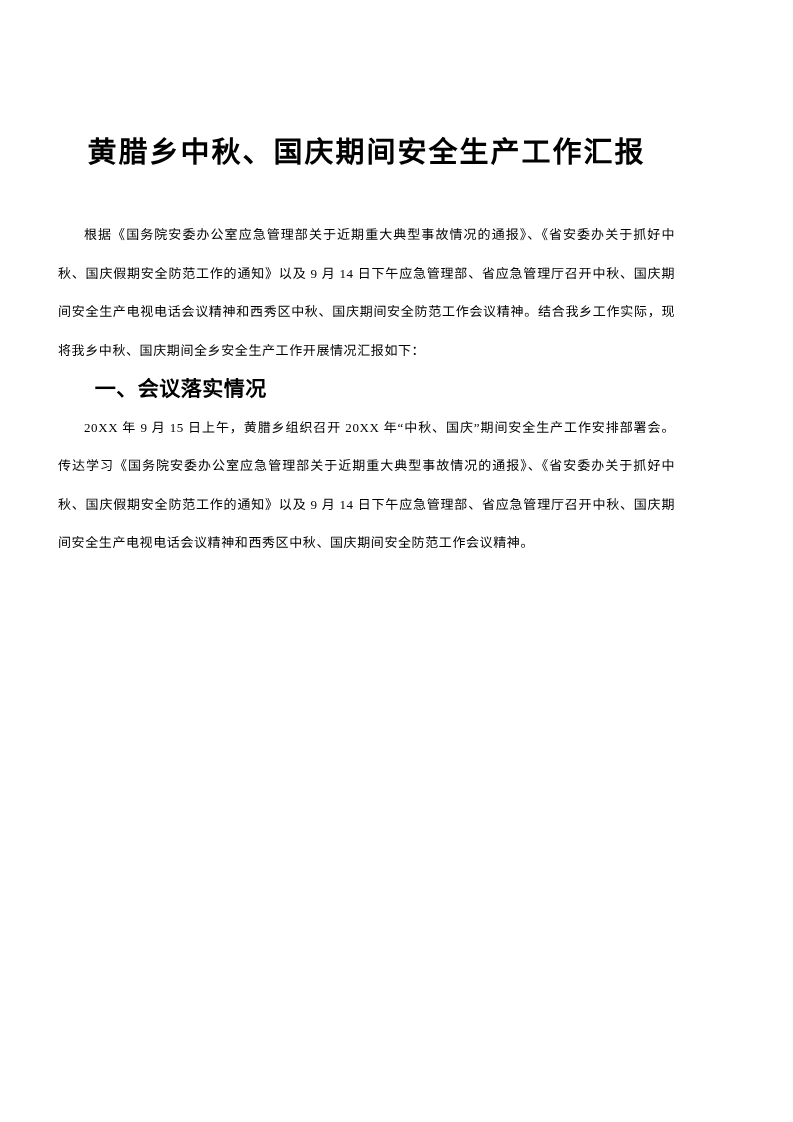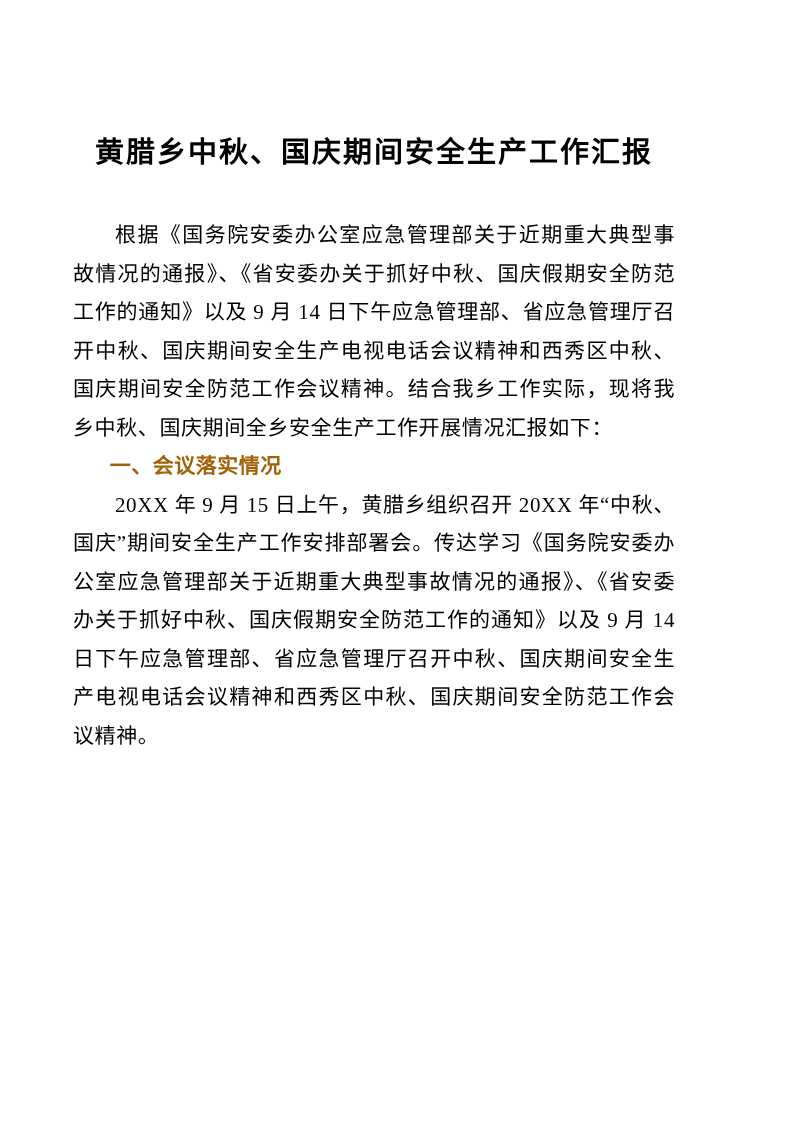--- a/index.html
+++ b/index.html
@@ -10,54 +10,54 @@
   body {
     width: 793px;
     height: 1122px;
     overflow: hidden;
   }
   .page {
     box-sizing: border-box;
     width: 793px;
     height: 1122px;
     background: #ffffff;
-    padding: 130px 118px 40px 73px;
+    padding: 130px 118px 40px 58px;
     color: #000000;
   }
   .doc-title {
     margin: 0 0 42px 0;
     font-family: "Liberation Serif", "DejaVu Serif", serif;
     font-size: 29px;
     line-height: 44px;
     font-weight: 600;
     letter-spacing: 2px;
     text-align: center;
     color: #000000;
     white-space: nowrap;
   }
   .para {
     margin: 0;
     font-family: "Liberation Serif", "DejaVu Serif", serif;
-    font-size: 21px;
+    font-size: 13px;
     line-height: 38.5px;
     letter-spacing: 0.6px;
     text-align: justify;
     text-indent: 2em;
     color: #000000;
     word-break: break-all;
   }
   .section-heading {
     margin: 0;
     font-family: "Liberation Sans", "DejaVu Sans", sans-serif;
     font-size: 21px;
     line-height: 38.5px;
     font-weight: 700;
     letter-spacing: 0.5px;
     text-indent: 1.75em;
-    color: #a16207;
+    color: #000000;
   }
 </style>
 </head>
 <body>
 
 <div class="page">
   <h1 class="doc-title">黄腊乡中秋、国庆期间安全生产工作汇报</h1>
 
   <p class="para">根据《国务院安委办公室应急管理部关于近期重大典型事故情况的通报》、《省安委办关于抓好中秋、国庆假期安全防范工作的通知》以及 9 月 14 日下午应急管理部、省应急管理厅召开中秋、国庆期间安全生产电视电话会议精神和西秀区中秋、国庆期间安全防范工作会议精神。结合我乡工作实际，现将我乡中秋、国庆期间全乡安全生产工作开展情况汇报如下：</p>
 

